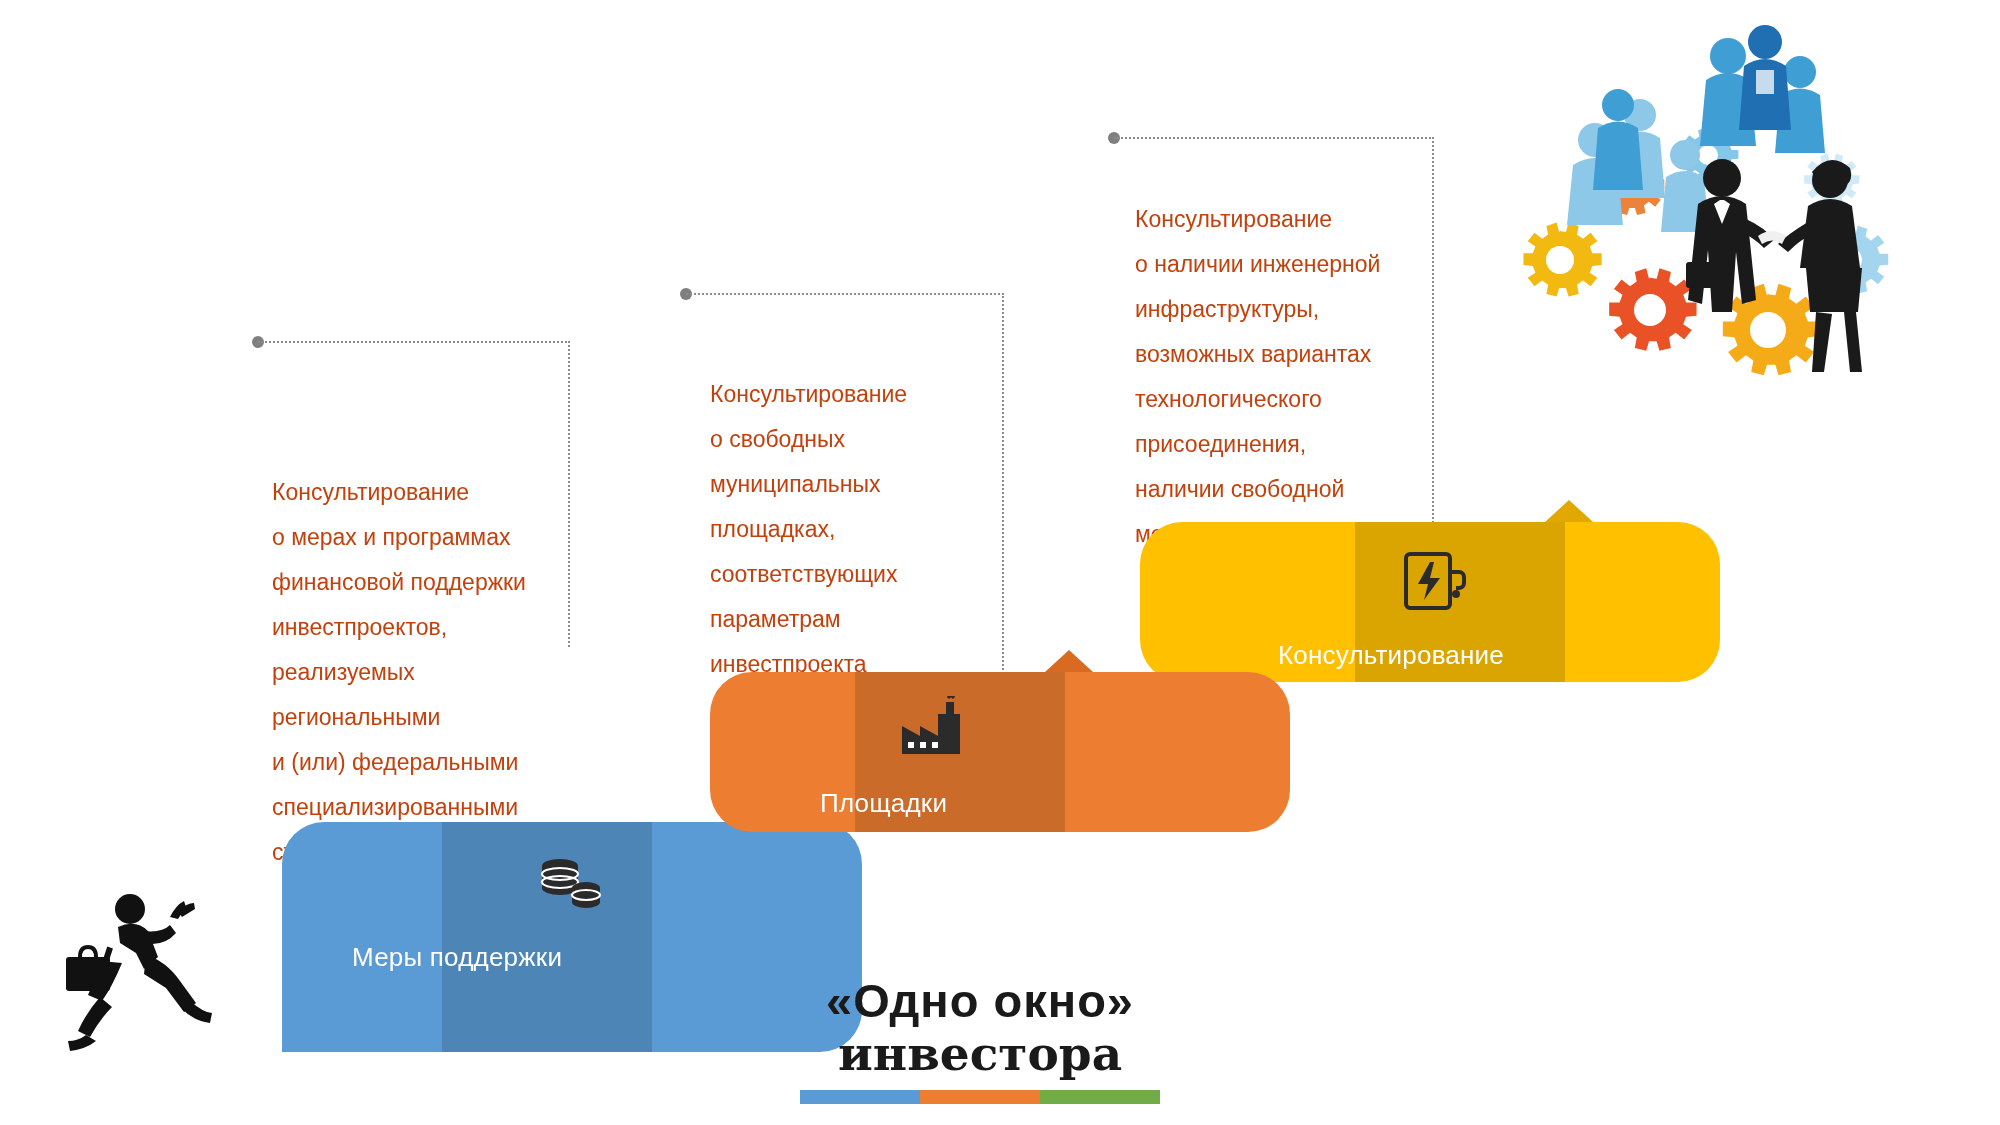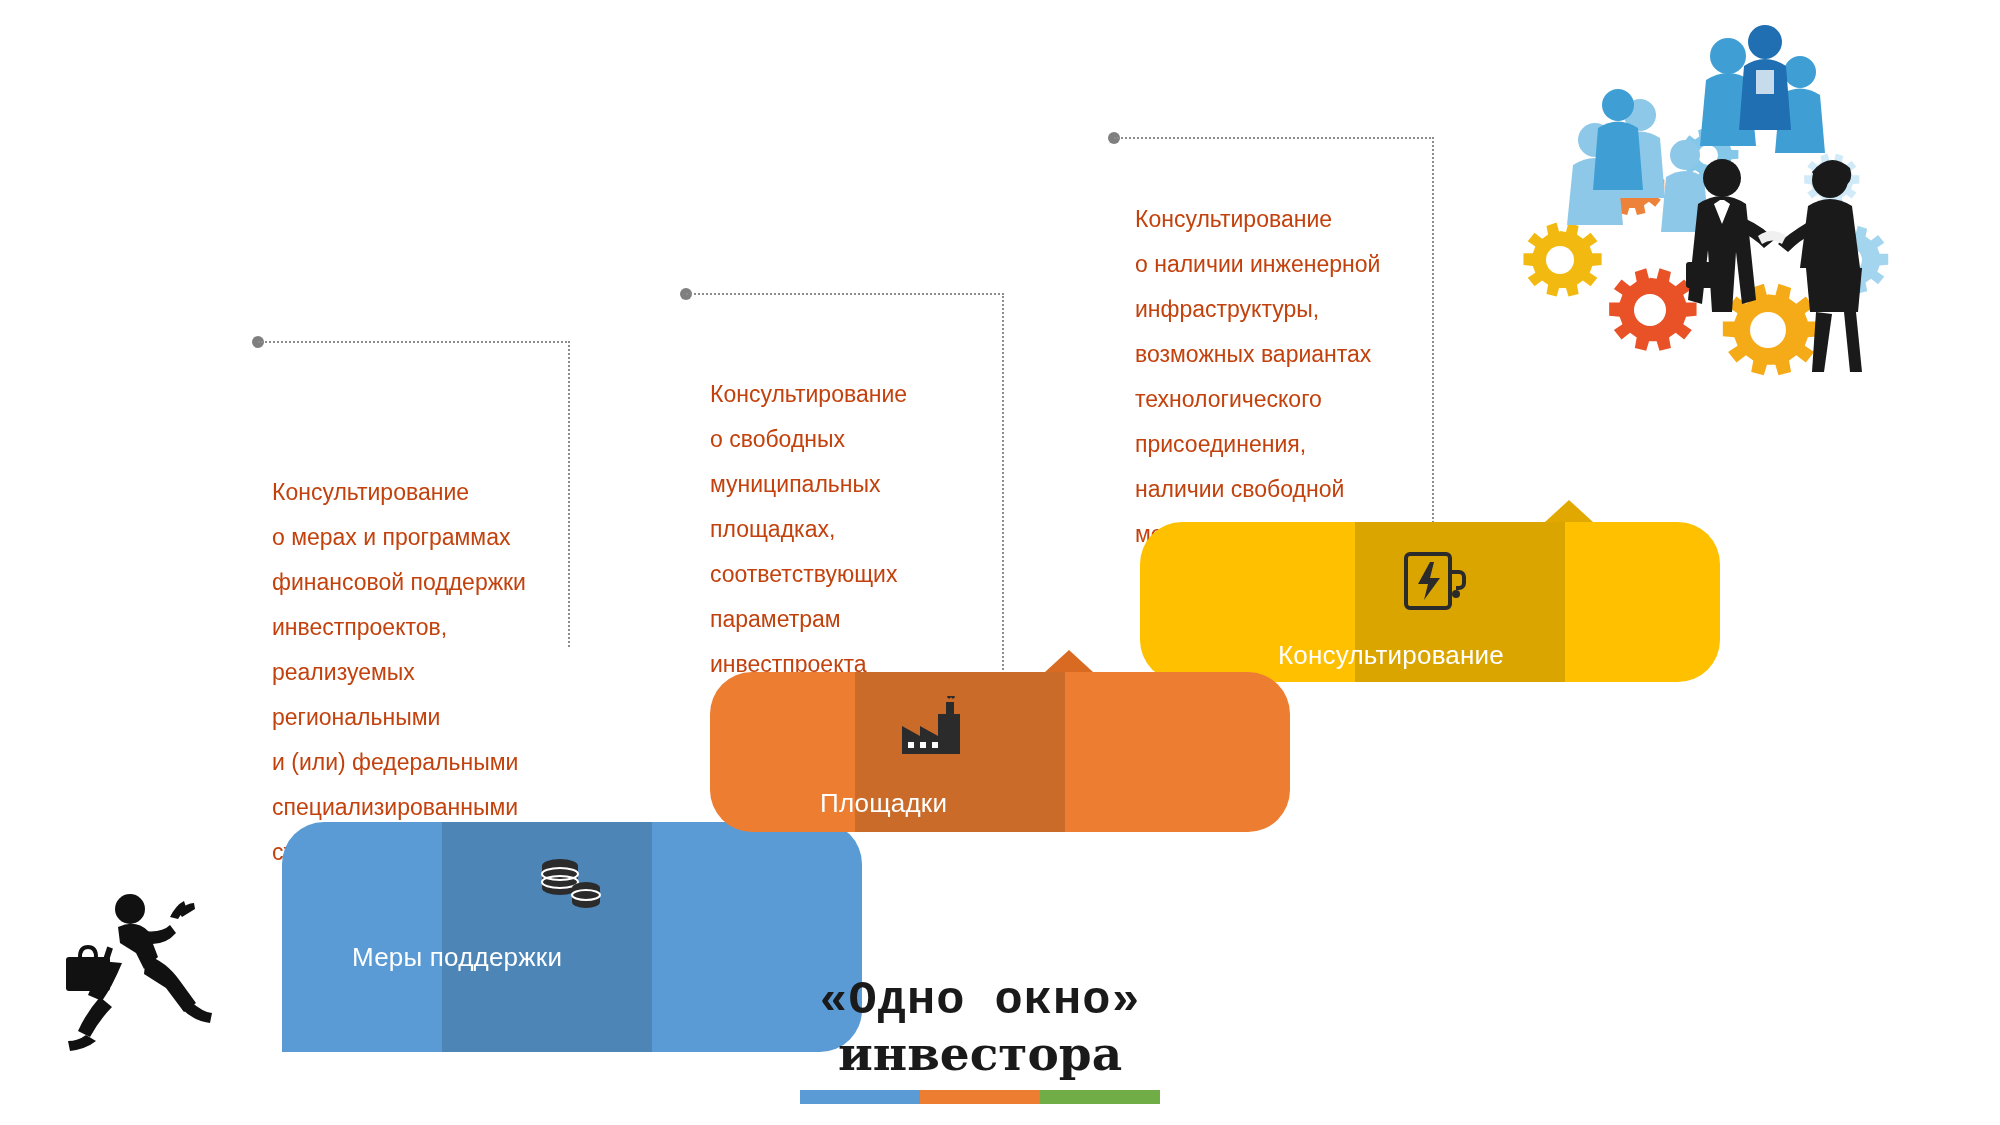--- a/index.html
+++ b/index.html
@@ -113,21 +113,21 @@
 
   
   #title-block {
     position: absolute;
     left: 700px;
     top: 975px;
     width: 560px;
     text-align: center;
   }
   #title-line1 {
-    font-family: Liberation Mono, monospace;
+    font-family: Liberation Sans, sans-serif;
     font-weight: bold;
     font-size: 47px;
     letter-spacing: 1px;
     color: #1a1a1a;
     line-height: 1.12;
   }
   #title-line2 {
     font-family: "DejaVu Serif", serif;
     font-weight: bold;
     font-size: 47px;

